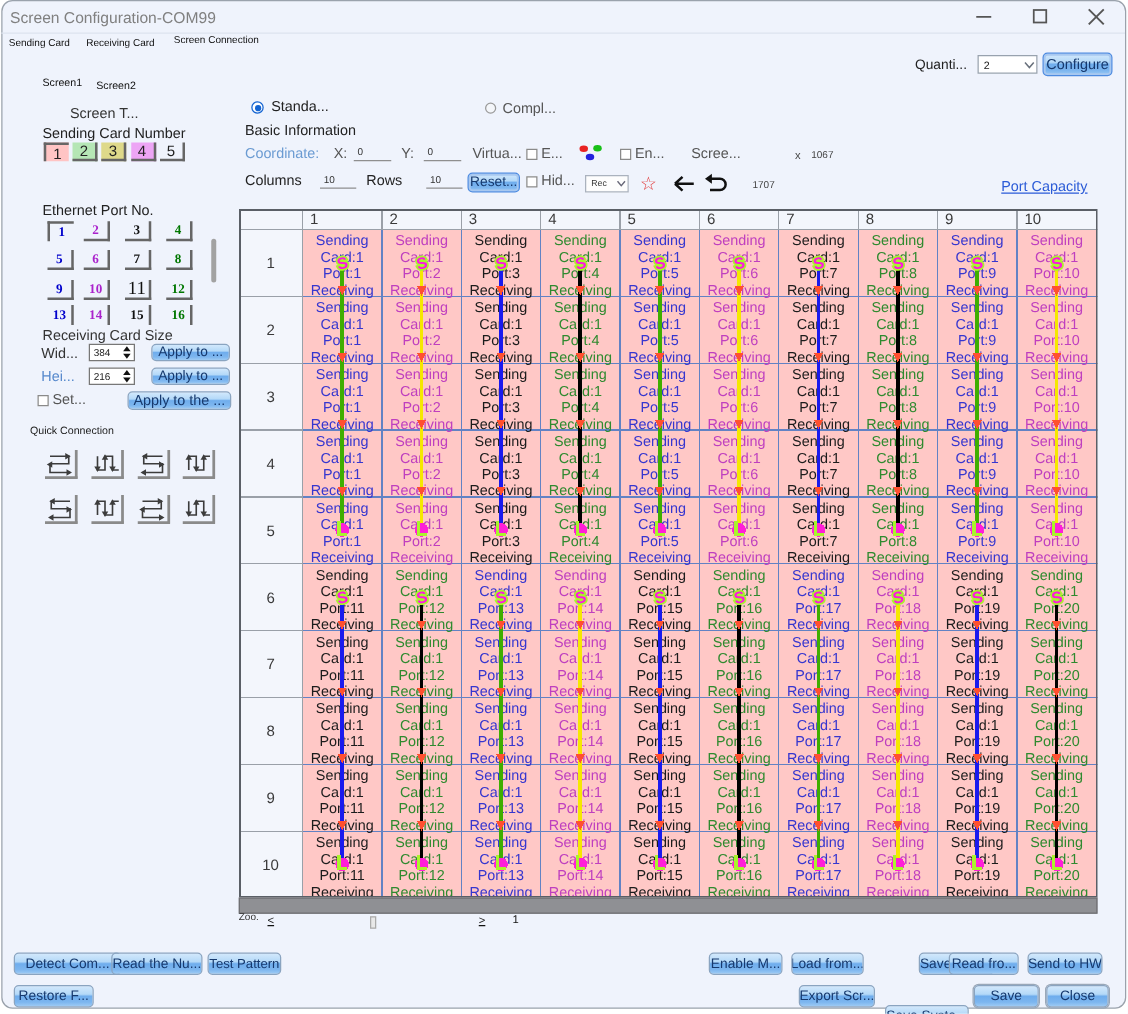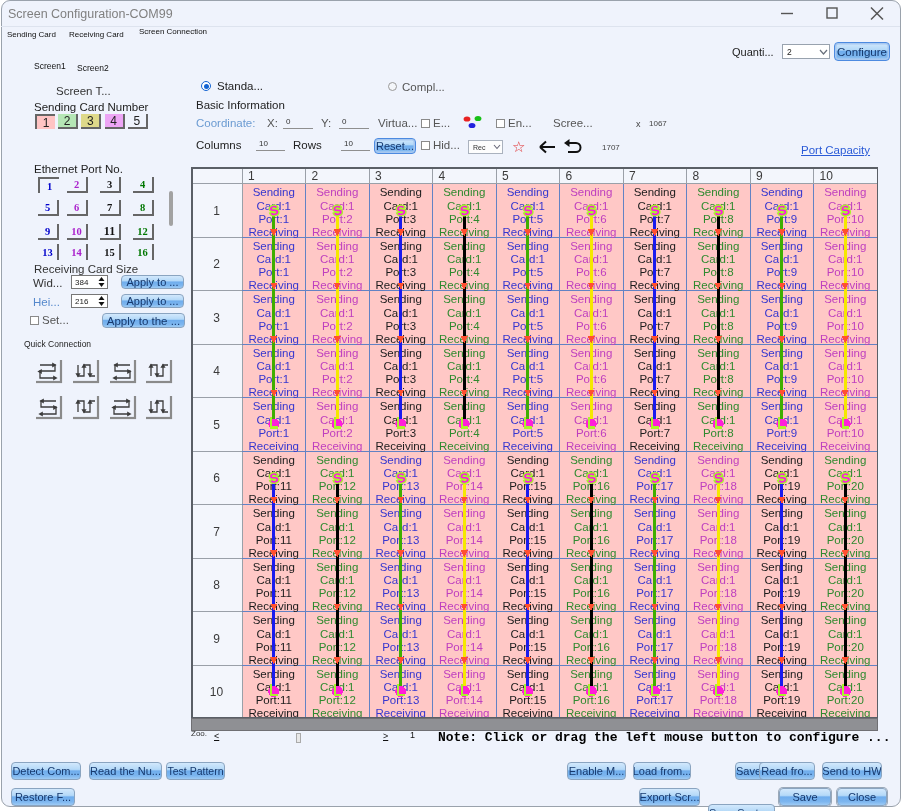--- a/index.html
+++ b/index.html
@@ -35,21 +35,21 @@
 <div style="position:absolute;left:38px;top:177px;width:21px;height:16px;border-top:2px solid #666;border-left:2px solid #666;display:flex;align-items:center;justify-content:center;font-size:10.5px;font-weight:bold;font-family:'Liberation Serif',serif;color:#0000cc">1</div>
 <div style="position:absolute;left:67px;top:177px;width:21px;height:16px;border-bottom:2px solid #666;border-right:2px solid #666;display:flex;align-items:center;justify-content:center;font-size:10.5px;font-weight:bold;font-family:'Liberation Serif',serif;color:#aa22cc">2</div>
 <div style="position:absolute;left:100px;top:177px;width:21px;height:16px;border-bottom:2px solid #666;border-right:2px solid #666;display:flex;align-items:center;justify-content:center;font-size:10.5px;font-weight:bold;font-family:'Liberation Serif',serif;color:#111111">3</div>
 <div style="position:absolute;left:133px;top:177px;width:21px;height:16px;border-bottom:2px solid #666;border-right:2px solid #666;display:flex;align-items:center;justify-content:center;font-size:10.5px;font-weight:bold;font-family:'Liberation Serif',serif;color:#007700">4</div>
 <div style="position:absolute;left:38px;top:200px;width:21px;height:16px;border-bottom:2px solid #666;border-right:2px solid #666;display:flex;align-items:center;justify-content:center;font-size:10.5px;font-weight:bold;font-family:'Liberation Serif',serif;color:#0000cc">5</div>
 <div style="position:absolute;left:67px;top:200px;width:21px;height:16px;border-bottom:2px solid #666;border-right:2px solid #666;display:flex;align-items:center;justify-content:center;font-size:10.5px;font-weight:bold;font-family:'Liberation Serif',serif;color:#aa22cc">6</div>
 <div style="position:absolute;left:100px;top:200px;width:21px;height:16px;border-bottom:2px solid #666;border-right:2px solid #666;display:flex;align-items:center;justify-content:center;font-size:10.5px;font-weight:bold;font-family:'Liberation Serif',serif;color:#111111">7</div>
 <div style="position:absolute;left:133px;top:200px;width:21px;height:16px;border-bottom:2px solid #666;border-right:2px solid #666;display:flex;align-items:center;justify-content:center;font-size:10.5px;font-weight:bold;font-family:'Liberation Serif',serif;color:#007700">8</div>
 <div style="position:absolute;left:38px;top:224px;width:21px;height:16px;border-bottom:2px solid #666;border-right:2px solid #666;display:flex;align-items:center;justify-content:center;font-size:10.5px;font-weight:bold;font-family:'Liberation Serif',serif;color:#0000cc">9</div>
 <div style="position:absolute;left:67px;top:224px;width:21px;height:16px;border-bottom:2px solid #666;border-right:2px solid #666;display:flex;align-items:center;justify-content:center;font-size:10.5px;font-weight:bold;font-family:'Liberation Serif',serif;color:#aa22cc">10</div>
-<div style="position:absolute;left:100px;top:224px;width:21px;height:16px;border-bottom:2px solid #666;border-right:2px solid #666;display:flex;align-items:center;justify-content:center;font-size:12px;font-weight:bold;font-family:'Liberation Serif',serif;color:#111111">11</div>
+<div style="position:absolute;left:100px;top:224px;width:21px;height:16px;border-bottom:2px solid #666;border-right:2px solid #666;display:flex;align-items:center;justify-content:center;font-size:15px;font-weight:normal;font-family:'Liberation Serif',serif;color:#111111">11</div>
 <div style="position:absolute;left:133px;top:224px;width:21px;height:16px;border-bottom:2px solid #666;border-right:2px solid #666;display:flex;align-items:center;justify-content:center;font-size:10.5px;font-weight:bold;font-family:'Liberation Serif',serif;color:#007700">12</div>
 <div style="position:absolute;left:38px;top:244px;width:21px;height:16px;border-right:2px solid #666;display:flex;align-items:center;justify-content:center;font-size:10.5px;font-weight:bold;font-family:'Liberation Serif',serif;color:#0000cc">13</div>
 <div style="position:absolute;left:67px;top:244px;width:21px;height:16px;border-right:2px solid #666;display:flex;align-items:center;justify-content:center;font-size:10.5px;font-weight:bold;font-family:'Liberation Serif',serif;color:#aa22cc">14</div>
 <div style="position:absolute;left:100px;top:244px;width:21px;height:16px;border-right:2px solid #666;display:flex;align-items:center;justify-content:center;font-size:10.5px;font-weight:bold;font-family:'Liberation Serif',serif;color:#111111">15</div>
 <div style="position:absolute;left:133px;top:244px;width:21px;height:16px;border-right:2px solid #666;display:flex;align-items:center;justify-content:center;font-size:10.5px;font-weight:bold;font-family:'Liberation Serif',serif;color:#007700">16</div>
 <div style="position:absolute;left:169px;top:191px;width:4px;height:35px;background:#a2a2a2;border-radius:2px"></div>
 <div style="position:absolute;left:34px;top:263px;font-size:11.5px;color:#333;white-space:nowrap;">Receiving Card Size</div>
 <div style="position:absolute;left:33px;top:277px;font-size:11.5px;color:#333;white-space:nowrap;">Wid...</div>
 <div style="position:absolute;left:33px;top:296px;font-size:11.5px;color:#5588cc;white-space:nowrap;">Hei...</div>
 <div style="position:absolute;left:71px;top:275px;width:37px;height:14px;background:#fff;border:1px solid #777;font-size:8px;color:#222;padding:2px 0 0 3px">384<svg width="9" height="12" style="position:absolute;right:1px;top:0">
@@ -795,22 +795,21 @@
 <circle cx="654.25" cy="524.5" r="5.5" fill="#ff1fd8"></circle>
 <path d="M651.8 517.0 L651.8 527.9 L658.2 527.9" fill="none" stroke="#a9f42c" stroke-width="2.5"></path>
 <rect x="1" y="1" width="685.5" height="549.5" fill="none" stroke="#5a5f66" stroke-width="2"></rect>
 </svg>
 <div style="position:absolute;left:190.5px;top:717.5px;width:687px;height:13px;background:#8f9094;border:1px solid #6f6f73"></div>
 <div style="position:absolute;left:191px;top:729px;font-size:8px;color:#333;white-space:nowrap;">Zoo.</div>
 <div style="position:absolute;left:214px;top:731px;font-size:9px;color:#111;white-space:nowrap;text-decoration:underline;">&lt;</div>
 <div style="position:absolute;left:296px;top:733px;width:5px;height:10px;background:#e8e8e8;border:1px solid #aaa"></div>
 <div style="position:absolute;left:383px;top:731px;font-size:9px;color:#111;white-space:nowrap;text-decoration:underline;">&gt;</div>
 <div style="position:absolute;left:410px;top:730px;font-size:9px;color:#111;white-space:nowrap;">1</div>
-<div style="position:absolute;left:438px;top:730px;font-size:13px;color:#000;white-space:nowrap;font-family:'Liberation Mono',monospace;font-weight:bold;">Note: Click or drag the left mouse button to configure ...</div>
-<div style="position:absolute;left:11px;top:762px;width:70px;height:18px;background:linear-gradient(180deg,#d2e8fc 0%,#b4d9f8 40%,#6faded 50%,#7db6ef 80%,#9ecbf4 100%);border:1px solid #8aa4c0;border-radius:4px;display:flex;align-items:center;justify-content:center;font-size:11px;color:#16396e;white-space:nowrap;overflow:hidden;">Detect Com...</div>
+<div style="position:absolute;left:11px;top:762px;width:86px;height:18px;background:linear-gradient(180deg,#d2e8fc 0%,#b4d9f8 40%,#6faded 50%,#7db6ef 80%,#9ecbf4 100%);border:1px solid #8aa4c0;border-radius:4px;display:flex;align-items:center;justify-content:center;font-size:11px;color:#16396e;white-space:nowrap;overflow:hidden;">Detect Com...</div>
 <div style="position:absolute;left:89px;top:762px;width:73px;height:18px;background:linear-gradient(180deg,#d2e8fc 0%,#b4d9f8 40%,#6faded 50%,#7db6ef 80%,#9ecbf4 100%);border:1px solid #8aa4c0;border-radius:4px;display:flex;align-items:center;justify-content:center;font-size:11px;color:#16396e;white-space:nowrap;overflow:hidden;">Read the Nu...</div>
 <div style="position:absolute;left:166px;top:762px;width:59px;height:18px;background:linear-gradient(180deg,#d2e8fc 0%,#b4d9f8 40%,#6faded 50%,#7db6ef 80%,#9ecbf4 100%);border:1px solid #8aa4c0;border-radius:4px;display:flex;align-items:center;justify-content:center;font-size:10.5px;color:#16396e;white-space:nowrap;overflow:hidden;">Test Pattern</div>
 <div style="position:absolute;left:567px;top:762px;width:59px;height:18px;background:linear-gradient(180deg,#d2e8fc 0%,#b4d9f8 40%,#6faded 50%,#7db6ef 80%,#9ecbf4 100%);border:1px solid #8aa4c0;border-radius:4px;display:flex;align-items:center;justify-content:center;font-size:11px;color:#16396e;white-space:nowrap;overflow:hidden;">Enable M...</div>
 <div style="position:absolute;left:633px;top:762px;width:58px;height:18px;background:linear-gradient(180deg,#d2e8fc 0%,#b4d9f8 40%,#6faded 50%,#7db6ef 80%,#9ecbf4 100%);border:1px solid #8aa4c0;border-radius:4px;display:flex;align-items:center;justify-content:center;font-size:11px;color:#16396e;white-space:nowrap;overflow:hidden;">Load from...</div>
 <div style="position:absolute;left:735px;top:762px;width:60px;height:18px;background:linear-gradient(180deg,#d2e8fc 0%,#b4d9f8 40%,#6faded 50%,#7db6ef 80%,#9ecbf4 100%);border:1px solid #8aa4c0;border-radius:4px;display:flex;align-items:center;justify-content:center;font-size:11px;color:#16396e;white-space:nowrap;overflow:hidden;">Save to File</div>
 <div style="position:absolute;left:759px;top:762px;width:56px;height:18px;background:linear-gradient(180deg,#d2e8fc 0%,#b4d9f8 40%,#6faded 50%,#7db6ef 80%,#9ecbf4 100%);border:1px solid #8aa4c0;border-radius:4px;display:flex;align-items:center;justify-content:center;font-size:11px;color:#16396e;white-space:nowrap;overflow:hidden;">Read fro...</div>
 <div style="position:absolute;left:822px;top:762px;width:60px;height:18px;background:linear-gradient(180deg,#d2e8fc 0%,#b4d9f8 40%,#6faded 50%,#7db6ef 80%,#9ecbf4 100%);border:1px solid #8aa4c0;border-radius:4px;display:flex;align-items:center;justify-content:center;font-size:11px;color:#16396e;white-space:nowrap;overflow:hidden;">Send to HW</div>
 <div style="position:absolute;left:11px;top:788px;width:64px;height:18px;background:linear-gradient(180deg,#d2e8fc 0%,#b4d9f8 40%,#6faded 50%,#7db6ef 80%,#9ecbf4 100%);border:1px solid #8aa4c0;border-radius:4px;display:flex;align-items:center;justify-content:center;font-size:11px;color:#16396e;white-space:nowrap;overflow:hidden;">Restore F...</div>
 <div style="position:absolute;left:639px;top:788px;width:61px;height:18px;background:linear-gradient(180deg,#d2e8fc 0%,#b4d9f8 40%,#6faded 50%,#7db6ef 80%,#9ecbf4 100%);border:1px solid #8aa4c0;border-radius:4px;display:flex;align-items:center;justify-content:center;font-size:11px;color:#16396e;white-space:nowrap;overflow:hidden;">Export Scr...</div>
 <div style="position:absolute;left:708px;top:788px;width:67px;height:18px;background:linear-gradient(180deg,#d2e8fc 0%,#b4d9f8 40%,#6faded 50%,#7db6ef 80%,#9ecbf4 100%);border:1px solid #8aa4c0;border-radius:4px;display:flex;align-items:center;justify-content:center;font-size:11px;color:#16396e;white-space:nowrap;overflow:hidden;margin-top:16px;">Save Syste...</div>

